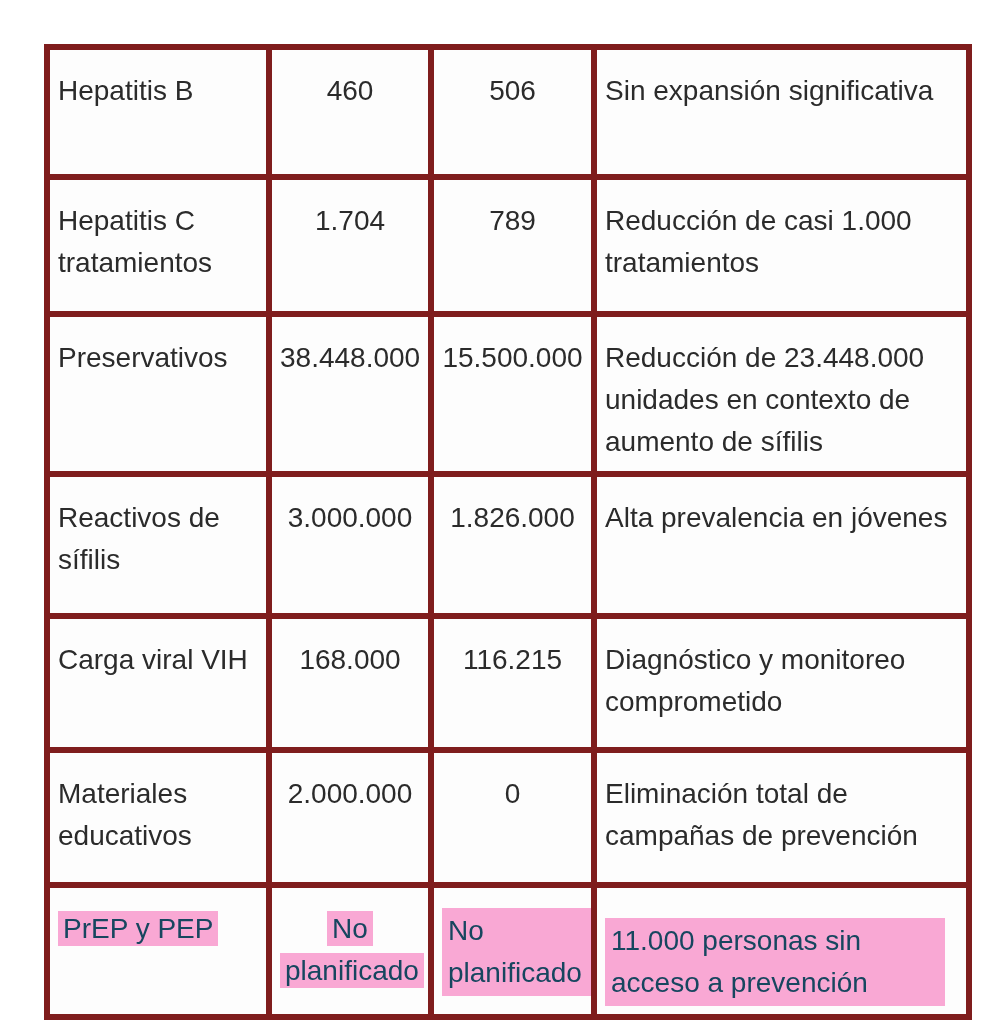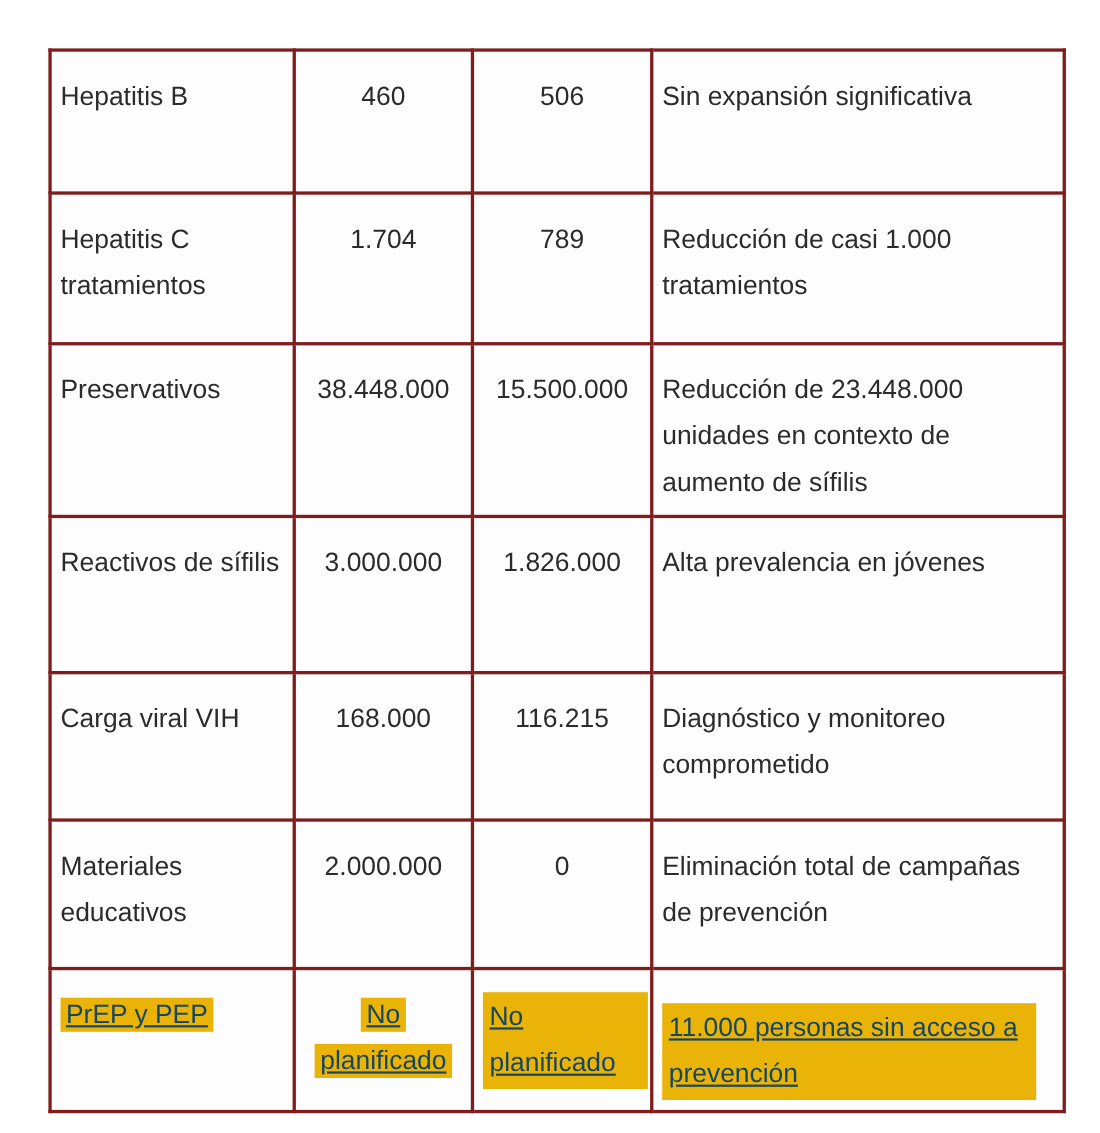--- a/index.html
+++ b/index.html
@@ -15,38 +15,37 @@
     left: 44px;
     top: 44px;
   }
   table.data-table {
     border-collapse: collapse;
     table-layout: fixed;
     width: 922px;
     background: #fdfdfd;
   }
   table.data-table td {
-    border: 3px solid #7f1d1d;
+    border: 6px solid #7f1d1d;
     vertical-align: top;
     padding: 20px 8px 8px 8px;
-    font-size: 24px;
+    font-size: 28px;
     line-height: 42px;
     color: #2b2b2b;
     overflow: hidden;
   }
   td.c-item { text-align: left; padding-left: 6px; }
   td.c-num  { text-align: center; margin-top: 28px; }
   td.c-note { text-align: left; padding-left: 4px; }
 
   
   tr.hl .mark,
   tr.hl .mark-block {
-    background: #eab308;
+    background: #f9a8d4;
     color: #17465f;
-    text-decoration: underline;
   }
   tr.hl .mark {
     padding: 2px 5px;
   }
   .mark-block {
     display: inline-block;
     text-align: left;
     padding: 2px 6px;
   }
   .mark-block.center {

